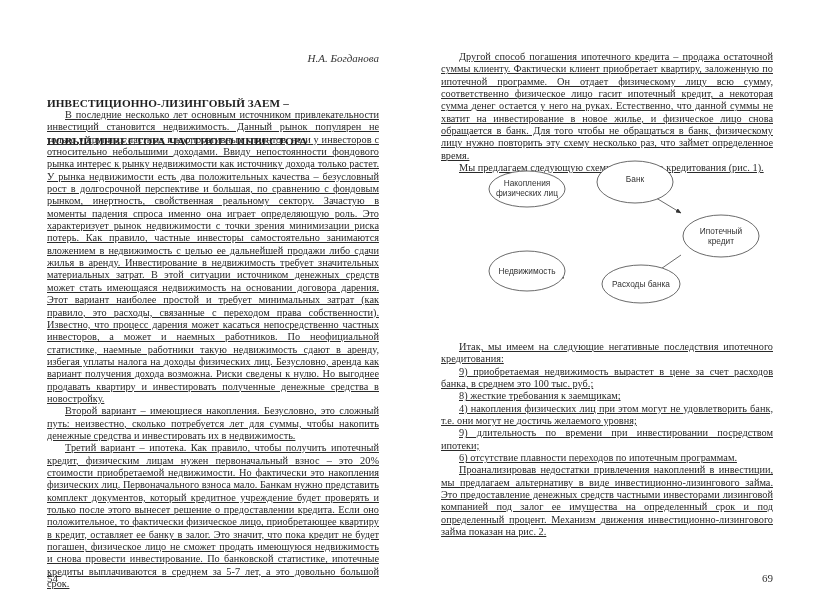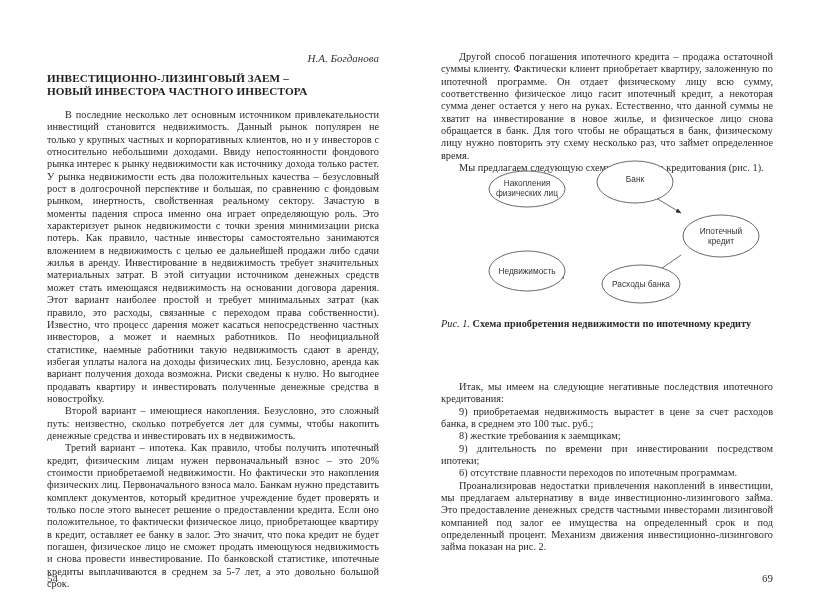--- a/index.html
+++ b/index.html
@@ -3,34 +3,34 @@
 <meta charset="utf-8">
 <style>
   html, body { margin:0; padding:0; background:#ffffff; }
   body { width:820px; height:596px; position:relative; overflow:hidden;
          font-family:"Liberation Serif", "DejaVu Serif", serif; color:#2a2a2a; }
   .page { position:absolute; top:0; height:424px; }
   .page-left { left:47px; width:332px; }
   .page-right { left:441px; width:332px; }
   .running-head { position:absolute; top:52px; right:0; font-style:italic; font-size:11px; color:#333; }
   .article-title { position:absolute; top:72px; left:0; font-weight:bold; font-size:11.2px; line-height:13px; letter-spacing:0.1px; color:#1e1e1e; }
-  .article-title div { white-space:nowrap; }
-  .body-text { position:absolute; left:0; width:332px; font-size:10.3px; line-height:12.35px; text-align:justify; }
+  .article-title div { white-space:nowrap;margin-top:25px; }
+  .body-text { position:absolute; left:0; width:332px; font-size:10.3px; line-height:12.35px; text-align:justify;text-decoration:underline; }
   .body-text p { margin:0; text-indent:18px; }
   .left-body { top:109px; }
   .right-top { top:51px; }
   .page-number { position:absolute; top:572px; font-size:11px; color:#333; }
   .left-num { left:0; }
   .right-num { right:0; }
   .diagram { position:absolute; top:155px; left:0; width:332px; height:160px;text-decoration:underline; }
   .diagram svg text { font-family:"Liberation Sans", "DejaVu Sans", sans-serif; font-size:8.3px; fill:#333; }
   .caption { position:absolute; top:318px; left:0; font-size:10.3px; white-space:nowrap; }
   .caption .cap-label { font-style:italic; }
   .caption .cap-title { font-weight:bold; }
-  .right-bottom { top:341px;margin-top:40px; }
+  .right-bottom { top:341px; }
 </style>
 </head>
 <body>
 
 <div class="page page-left">
   <div class="running-head">Н.А. Богданова</div>
   <div class="article-title">
     <div>ИНВЕСТИЦИОННО-ЛИЗИНГОВЫЙ ЗАЕМ –</div>
     <div>НОВЫЙ ИНВЕСТОРА ЧАСТНОГО ИНВЕСТОРА</div>
   </div>
@@ -81,28 +81,25 @@
         <ellipse cx="86" cy="116" rx="38" ry="20" fill="#fff" stroke="#444" stroke-width="0.8"></ellipse>
         <text x="86" y="119" text-anchor="middle">Недвижимость</text>
       </g>
       <g>
         <ellipse cx="200" cy="129" rx="39" ry="19" fill="#fff" stroke="#444" stroke-width="0.8"></ellipse>
         <text x="200" y="132" text-anchor="middle">Расходы банка</text>
       </g>
     </svg>
   </div>
 
-  <div class="caption">
-    <span class="cap-label">Рис. 1.</span>
-    <span class="cap-title">Схема приобретения недвижимости по ипотечному кредиту</span>
-  </div>
 
   <div class="body-text right-bottom">
     <p>Итак, мы имеем на следующие негативные последствия ипотечного кредитования:</p>
     <p>9) приобретаемая недвижимость вырастет в цене за счет расходов банка, в среднем это 100 тыс. руб.;</p>
     <p>8) жесткие требования к заемщикам;</p>
+    <p>4) накопления физических лиц при этом могут не удовлетворить банк, т.е. они могут не достичь желаемого уровня;</p>
     <p>9) длительность по времени при инвестировании посредством ипотеки;</p>
     <p>6) отсутствие плавности переходов по ипотечным программам.</p>
     <p>Проанализировав недостатки привлечения накоплений в инвестиции, мы предлагаем альтернативу в виде инвестиционно-лизингового займа. Это предоставление денежных средств частными инвесторами лизинговой компанией под залог ее имущества на определенный срок и под определенный процент. Механизм движения инвестиционно-лизингового займа показан на рис. 2.</p>
   </div>
 
   <div class="page-number right-num">69</div>
 </div>
 
 </body></html>

